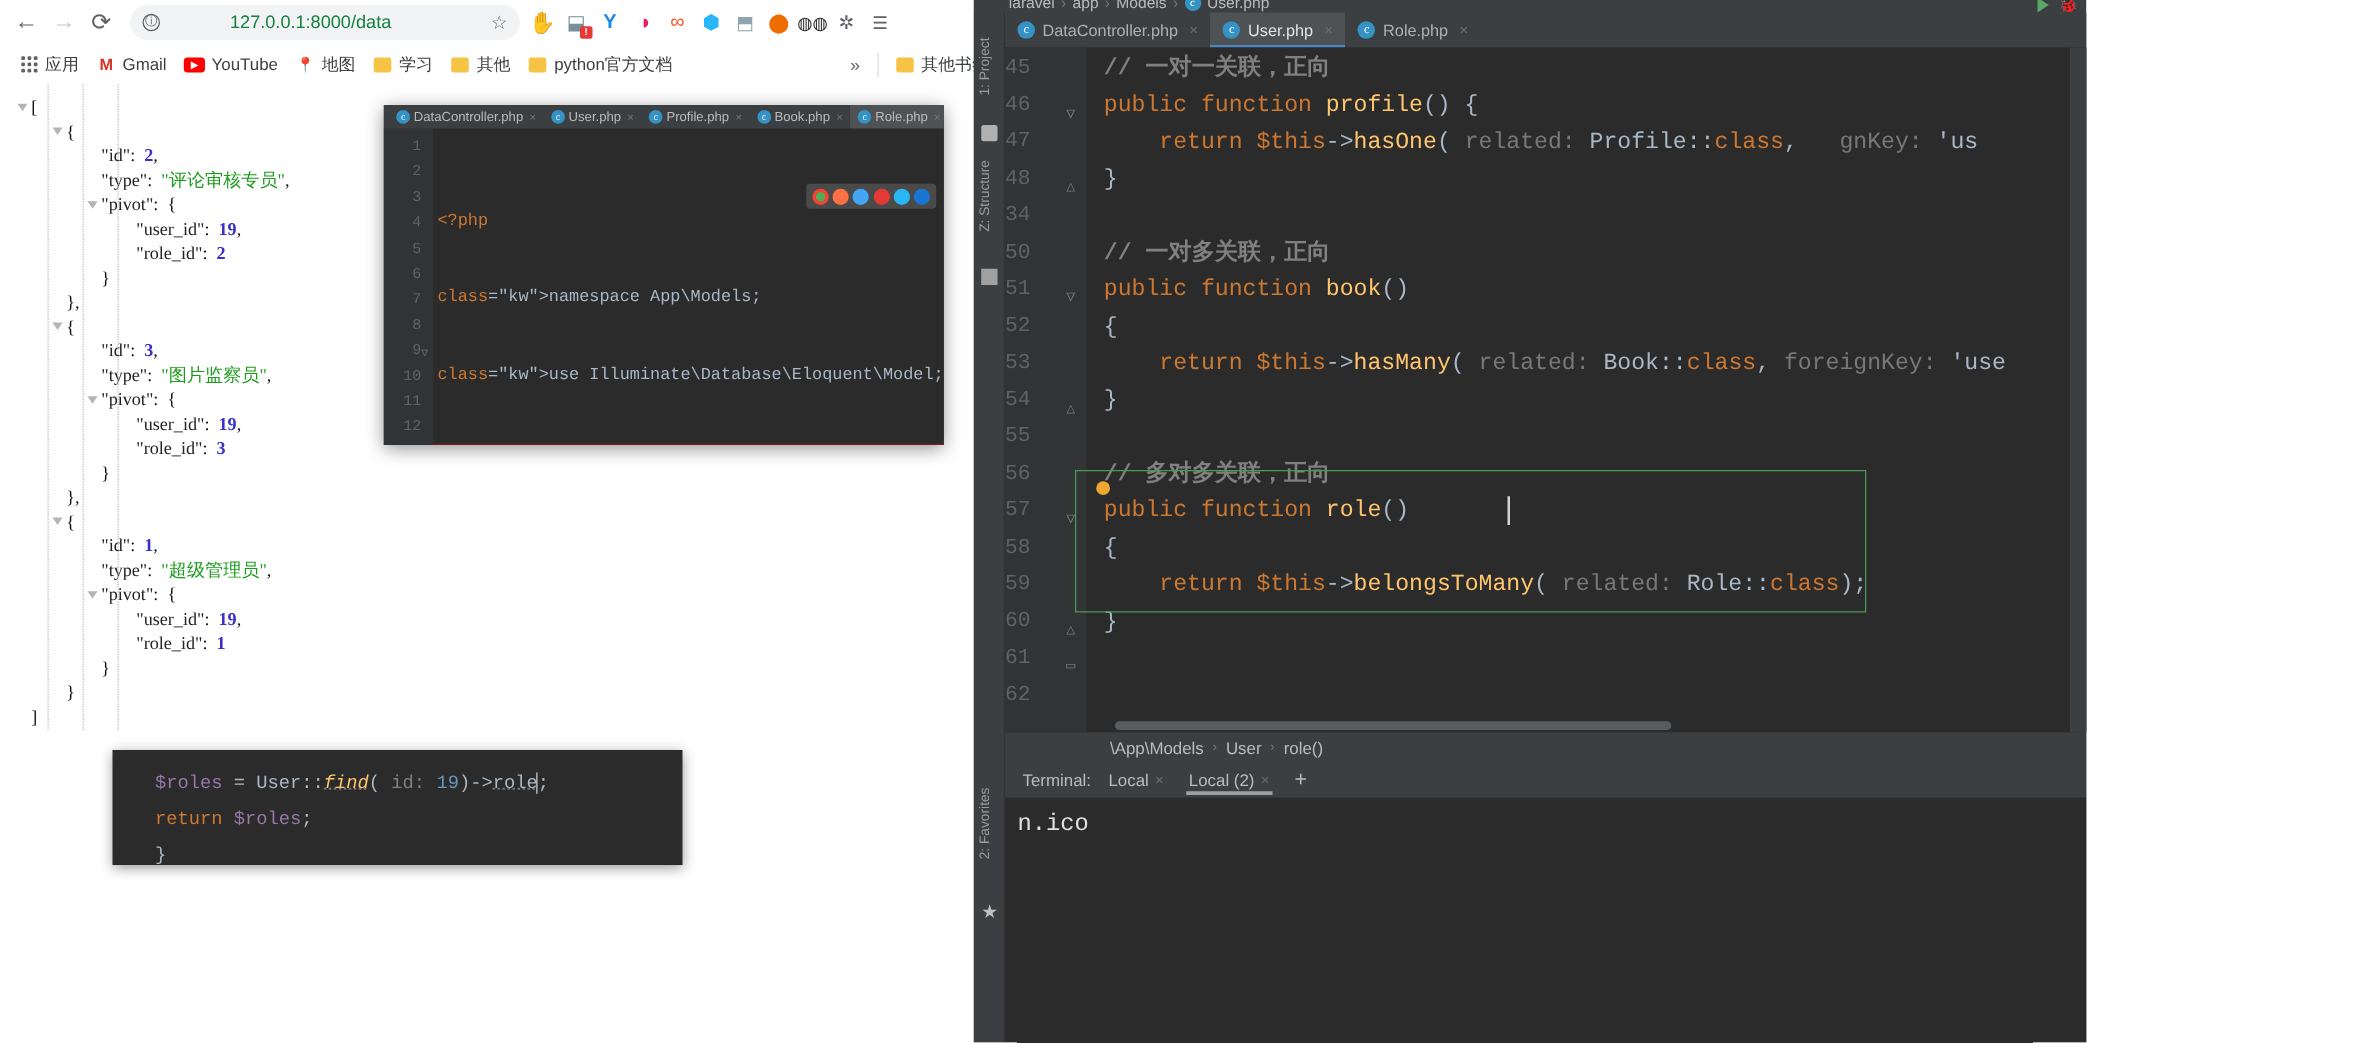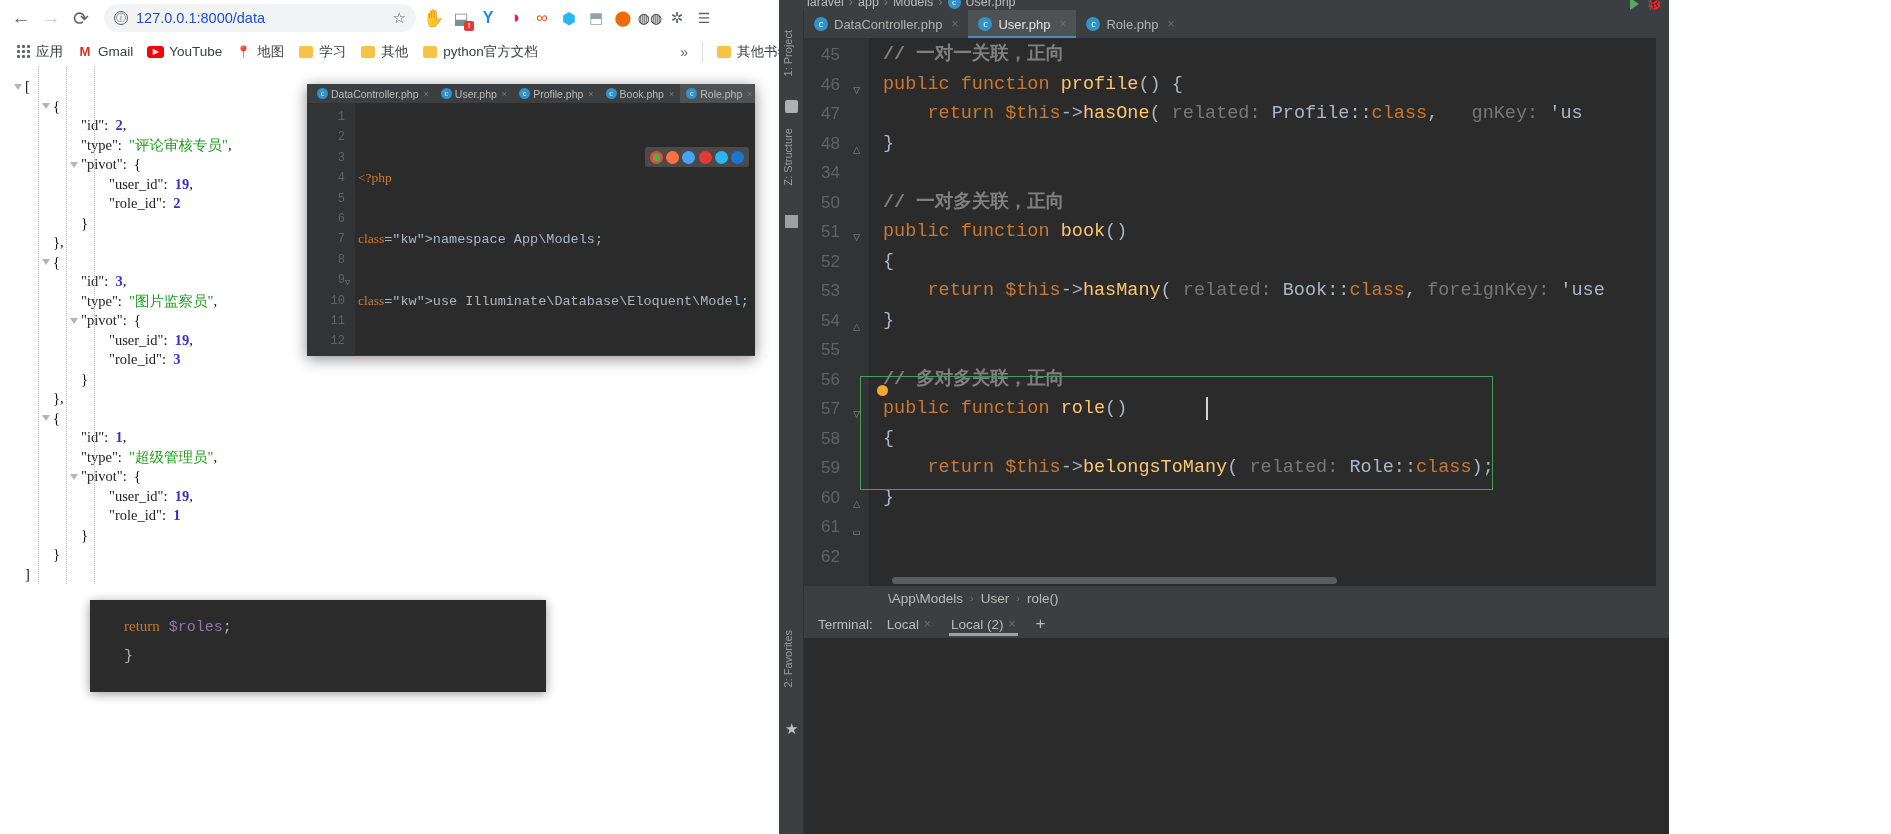--- a/index.html
+++ b/index.html
@@ -32,22 +32,22 @@
     flex: 0 0 auto; width: 312px; height: 28px; margin-left: 8px;
     background: #f1f3f4; border-radius: 14px; display: flex;
     align-items: center; padding: 0 10px; gap: 8px;
   }
   .omnibox .info-ico {
     width: 14px; height: 14px; border: 1.4px solid #5f6368;
     border-radius: 50%; font-size: 10px; line-height: 11px; text-align: center;
     color: #5f6368; flex: 0 0 auto; font-family: "Liberation Serif", serif;
   }
   .omnibox .url {
-    flex: 1; font-size: 14.5px; color: #1d4ed8;
-    white-space: nowrap; overflow: hidden;
+    flex: 1; font-size: 14.5px; color: #15803d;
+    white-space: nowrap; overflow: hidden; margin-left: 48px;
   }
   .omnibox .star { font-size: 15px; color: #5f6368; }
   .ext-tray { display: flex; align-items: center; gap: 3px; margin-left: 6px; }
   .ext {
     width: 24px; height: 24px; border-radius: 4px; display: flex;
     align-items: center; justify-content: center; font-size: 15px; position: relative;
   }
   .ext .badge {
     position: absolute; right: -1px; bottom: -1px; width: 10px; height: 10px;
     background: #e53935; border-radius: 2px; color: #fff; font-size: 8px;
@@ -125,21 +125,21 @@
     text-align: right; padding: 4px 10px 0 0; line-height: 20.4px;
     position: relative;
   }
   .fw-code {
     flex: 1; position: relative; background: #2b2b2b;
     font-family: "Liberation Mono", monospace; font-size: 13.5px;
     line-height: 20.4px; padding: 4px 0 0 0; color: #a9b7c6; white-space: pre;
   }
   .fw-line { height: 20.4px; white-space: pre; padding-left: 3px; }
   .fw-line.hl { background: #7f1d1d; margin-top: 24px; }
-  .kw { color: #cc7832; font-family: Liberation Serif, serif; }
+  .kw { color: #cc7832; }
   .hl-word { background: #344134; }
   .fold {
     position: absolute; left: 50px; font-size: 9px; color: #787878;
   }
   .fw-mini {
     position: absolute; right: 6px; top: 44px; width: 104px; height: 20px;
     background: #4a4a4a; border-radius: 3px; display: flex; align-items: center;
     justify-content: space-around; padding: 0 3px;
   }
   .mini-ico { width: 13px; height: 13px; border-radius: 50%; }
@@ -204,22 +204,22 @@
     height: 2px; background: #4a88c7;
   }
   .ide-tab .php-ico { width: 14px; height: 14px; font-size: 10px; line-height: 14px; }
   .ide-tab .tx { color: #6e6e6e; font-size: 12px; margin-left: 3px; }
 
   .ide-editor {
     position: absolute; left: 25px; top: 38px; width: 1087px; height: 548px;
     background: #2b2b2b; display: flex; overflow: hidden;
   }
   .ide-gutter {
-    width: 65px; background: #313335; color: #606366; text-align: center;
-    font-family: Liberation Sans, sans-serif; font-size: 17px;
+    width: 65px; background: #313335; color: #606366; text-align: left;
+    font-family: Liberation Mono, monospace; font-size: 17px;
     line-height: 29.5px; padding: 2px 12px 0 0; position: relative;
   }
   .ide-code {
     flex: 1; position: relative; background: #2b2b2b;
     font-family: "Liberation Mono", monospace; font-size: 18.5px;
     line-height: 29.5px; padding: 2px 0 0 14px; color: #a9b7c6; white-space: pre;
   }
   .cline { height: 29.5px; white-space: pre; }
   .cmt { color: #808080; font-weight: bold; }
   .kw2 { color: #cc7832; }
@@ -428,21 +428,21 @@
           <span class="mini-ico" style="background:#ff7043;"></span>
           <span class="mini-ico" style="background:#42a5f5;"></span>
           <span class="mini-ico" style="background:#e53935;"></span>
           <span class="mini-ico" style="background:#29b6f6;"></span>
           <span class="mini-ico" style="background:#1976d2;"></span>
         </div>
       <div class="fw-line"><span class="kw">&lt;?php</span></div><div class="fw-line">&nbsp;</div><div class="fw-line">&nbsp;</div><div class="fw-line"><span <span="" class="kw">class</span>="kw"&gt;namespace App\Models;</div><div class="fw-line">&nbsp;</div><div class="fw-line">&nbsp;</div><div class="fw-line"><span <span="" class="kw">class</span>="kw"&gt;use Illuminate\Database\Eloquent\Model;</div><div class="fw-line">&nbsp;</div><div class="fw-line hl"><span class="kw">class</span> Role <span class="kw">extends</span> <span class="hl-word">Model</span></div><div class="fw-line">{</div><span class="fold" style="top: 170.2px; left: -10px;">▽</span><span class="fold" style="top: 251.8px; left: -10px;">△</span></div>
     </div>
   </div>
 
-  <div class="snippet" id="snippet"><div><span class="kw">return</span> <span class="var">$roles</span>;</div><div>}</div></div>
+  <div class="snippet" id="snippet"><div><span class="var">$roles</span> = <span class="cls2">User</span>::<span class="fn underl">find</span>( <span class="param">id:</span> <span class="numlit">19</span>)-&gt;<span class="underl" style="color:#a9b7c6">role</span><span class="caret-i"></span>;</div><div><span class="kw">return</span> <span class="var">$roles</span>;</div><div>}</div></div>
 
   <div class="ide">
 
     <div class="ide-breadcrumb-top">
       <span>laravel</span>
       <span class="sep">›</span>
       <span>app</span>
       <span class="sep">›</span>
       <span>Models</span>
       <span class="sep">›</span>
@@ -531,16 +531,16 @@
         <span>Local (2)</span>
         <span class="tx">×</span>
       </div>
       <span class="term-plus">+</span>
       <div class="term-right">
         <span style="font-size:15px;">⚙</span>
         <span style="font-size:15px;">—</span>
       </div>
     </div>
 
-    <div class="term-body" id="termout"></div>
+    <div class="term-body" id="termout"><div>n.ico</div></div>
   </div>
 
 </div>
 
 </body></html>

